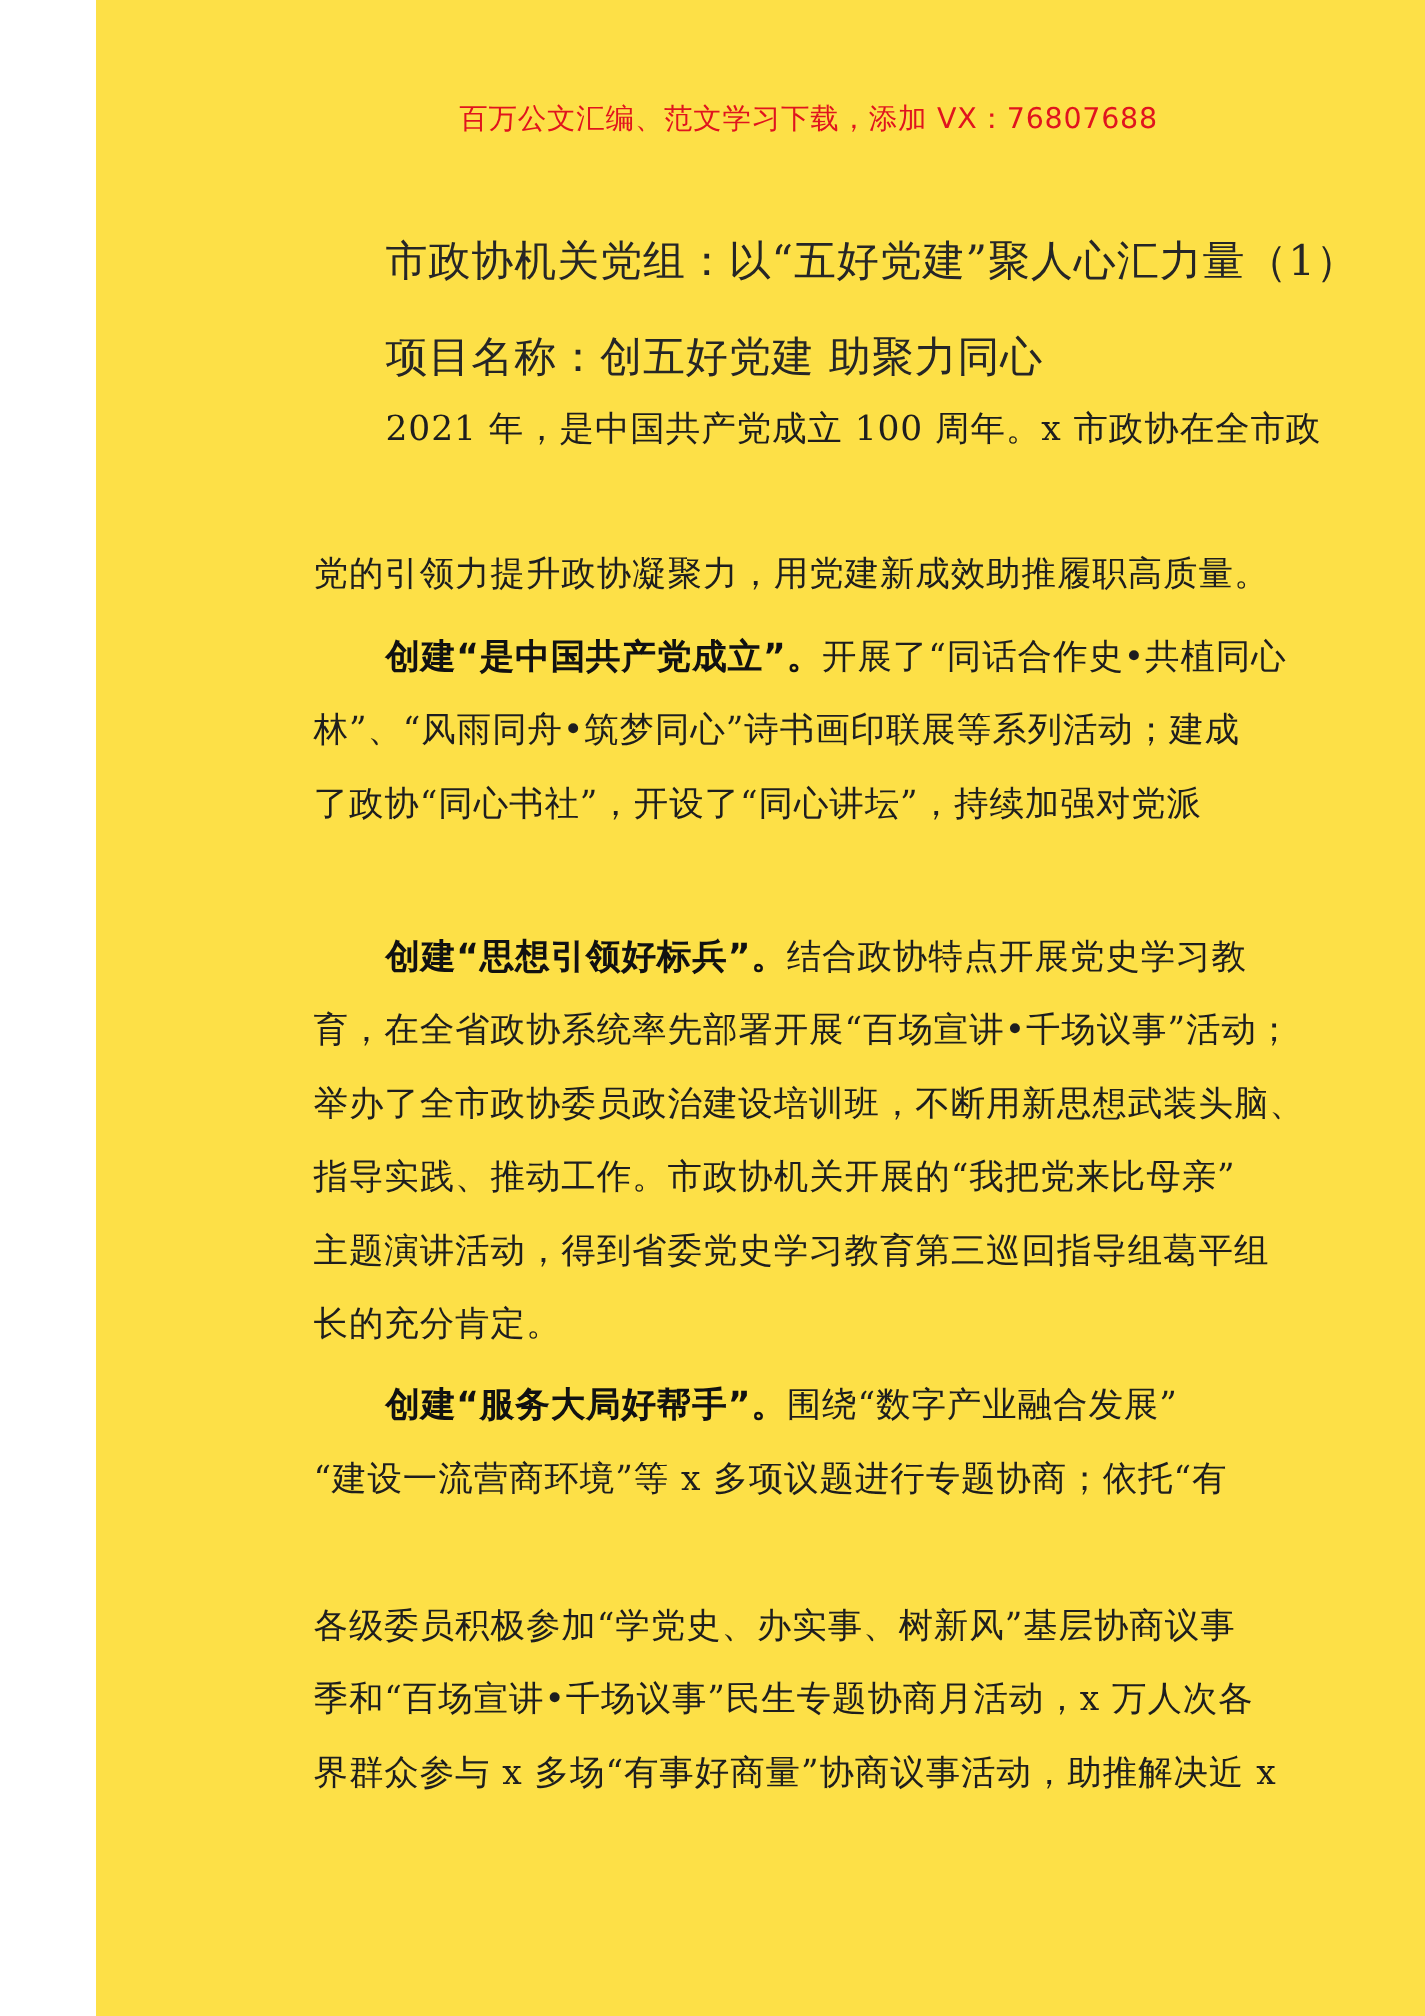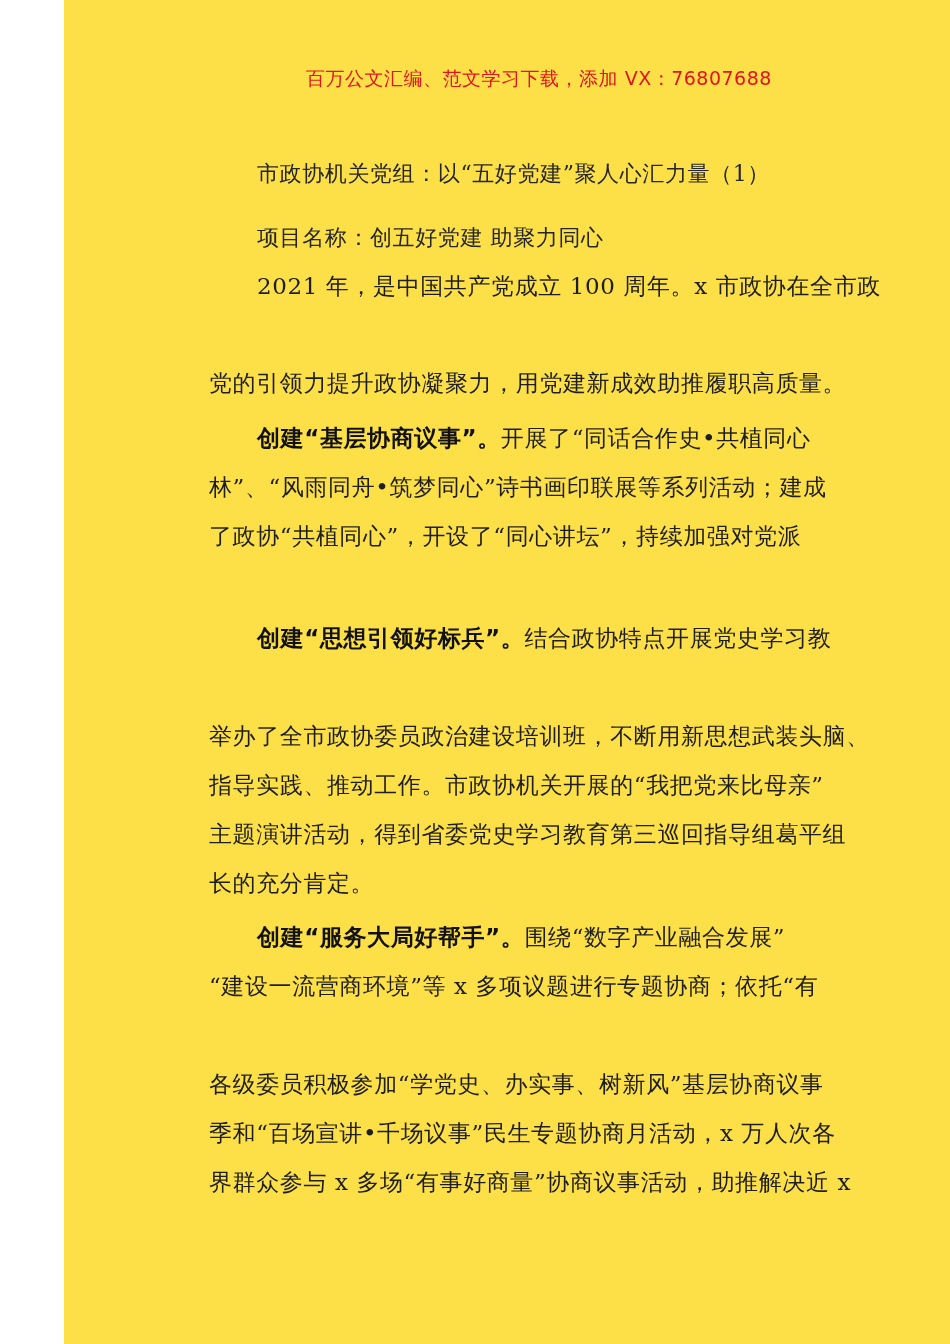--- a/index.html
+++ b/index.html
@@ -41,21 +41,21 @@
       left: 145px;
       width: 665px;
       height: 30px;
       font-size: 23px;
       line-height: 30px;
       white-space: nowrap;
       color: #1e1e1e;
       letter-spacing: 0.6px;
     }
     .indent { left: 193px; }
-    .title-line { left: 193px; font-size: 22px; color: #262626; }
+    .title-line { left: 193px; font-size: 28px; color: #262626; }
     .bold {
       font-weight: bold;
       font-family: "DejaVu Sans", "Liberation Sans", sans-serif;
       color: #111111;
     }
   </style>
 </head>
 <body>
 
 <div class="page">
@@ -63,28 +63,29 @@
   <div class="banner">百万公文汇编、范文学习下载，添加 VX：76807688</div>
 
   <div class="line title-line" style="top:159px;">市政协机关党组：以“五好党建”聚人心汇力量（1）</div>
 
   <div class="line title-line" style="top:223px;">项目名称：创五好党建 助聚力同心</div>
 
   <div class="line indent" style="top:271px;">2021 年，是中国共产党成立 100 周年。x 市政协在全市政</div>
   <div class="line" style="top:368px;">党的引领力提升政协凝聚力，用党建新成效助推履职高质量。</div>
 
   <div class="line indent" style="top:423px;">
-    <span class="bold">创建“基层协商议事”。</span><span>开展了“同话合作史•共植同心</span>
+    <span class="bold">创建“是中国共产党成立”。</span><span>开展了“同话合作史•共植同心</span>
   </div>
   <div class="line" style="top:472px;">林”、“风雨同舟•筑梦同心”诗书画印联展等系列活动；建成</div>
-  <div class="line" style="top:521px;">了政协“共植同心”，开设了“同心讲坛”，持续加强对党派</div>
+  <div class="line" style="top:521px;">了政协“同心书社”，开设了“同心讲坛”，持续加强对党派</div>
 
   <div class="line indent" style="top:623px;">
     <span class="bold">创建“思想引领好标兵”。</span><span>结合政协特点开展党史学习教</span>
   </div>
+  <div class="line" style="top:672px;">育，在全省政协系统率先部署开展“百场宣讲•千场议事”活动；</div>
   <div class="line" style="top:721px;">举办了全市政协委员政治建设培训班，不断用新思想武装头脑、</div>
   <div class="line" style="top:770px;">指导实践、推动工作。市政协机关开展的“我把党来比母亲”</div>
   <div class="line" style="top:819px;">主题演讲活动，得到省委党史学习教育第三巡回指导组葛平组</div>
   <div class="line" style="top:868px;">长的充分肯定。</div>
 
   <div class="line indent" style="top:922px;">
     <span class="bold">创建“服务大局好帮手”。</span><span>围绕“数字产业融合发展”</span>
   </div>
   <div class="line" style="top:971px;">“建设一流营商环境”等 x 多项议题进行专题协商；依托“有</div>
   <div class="line" style="top:1069px;">各级委员积极参加“学党史、办实事、树新风”基层协商议事</div>

